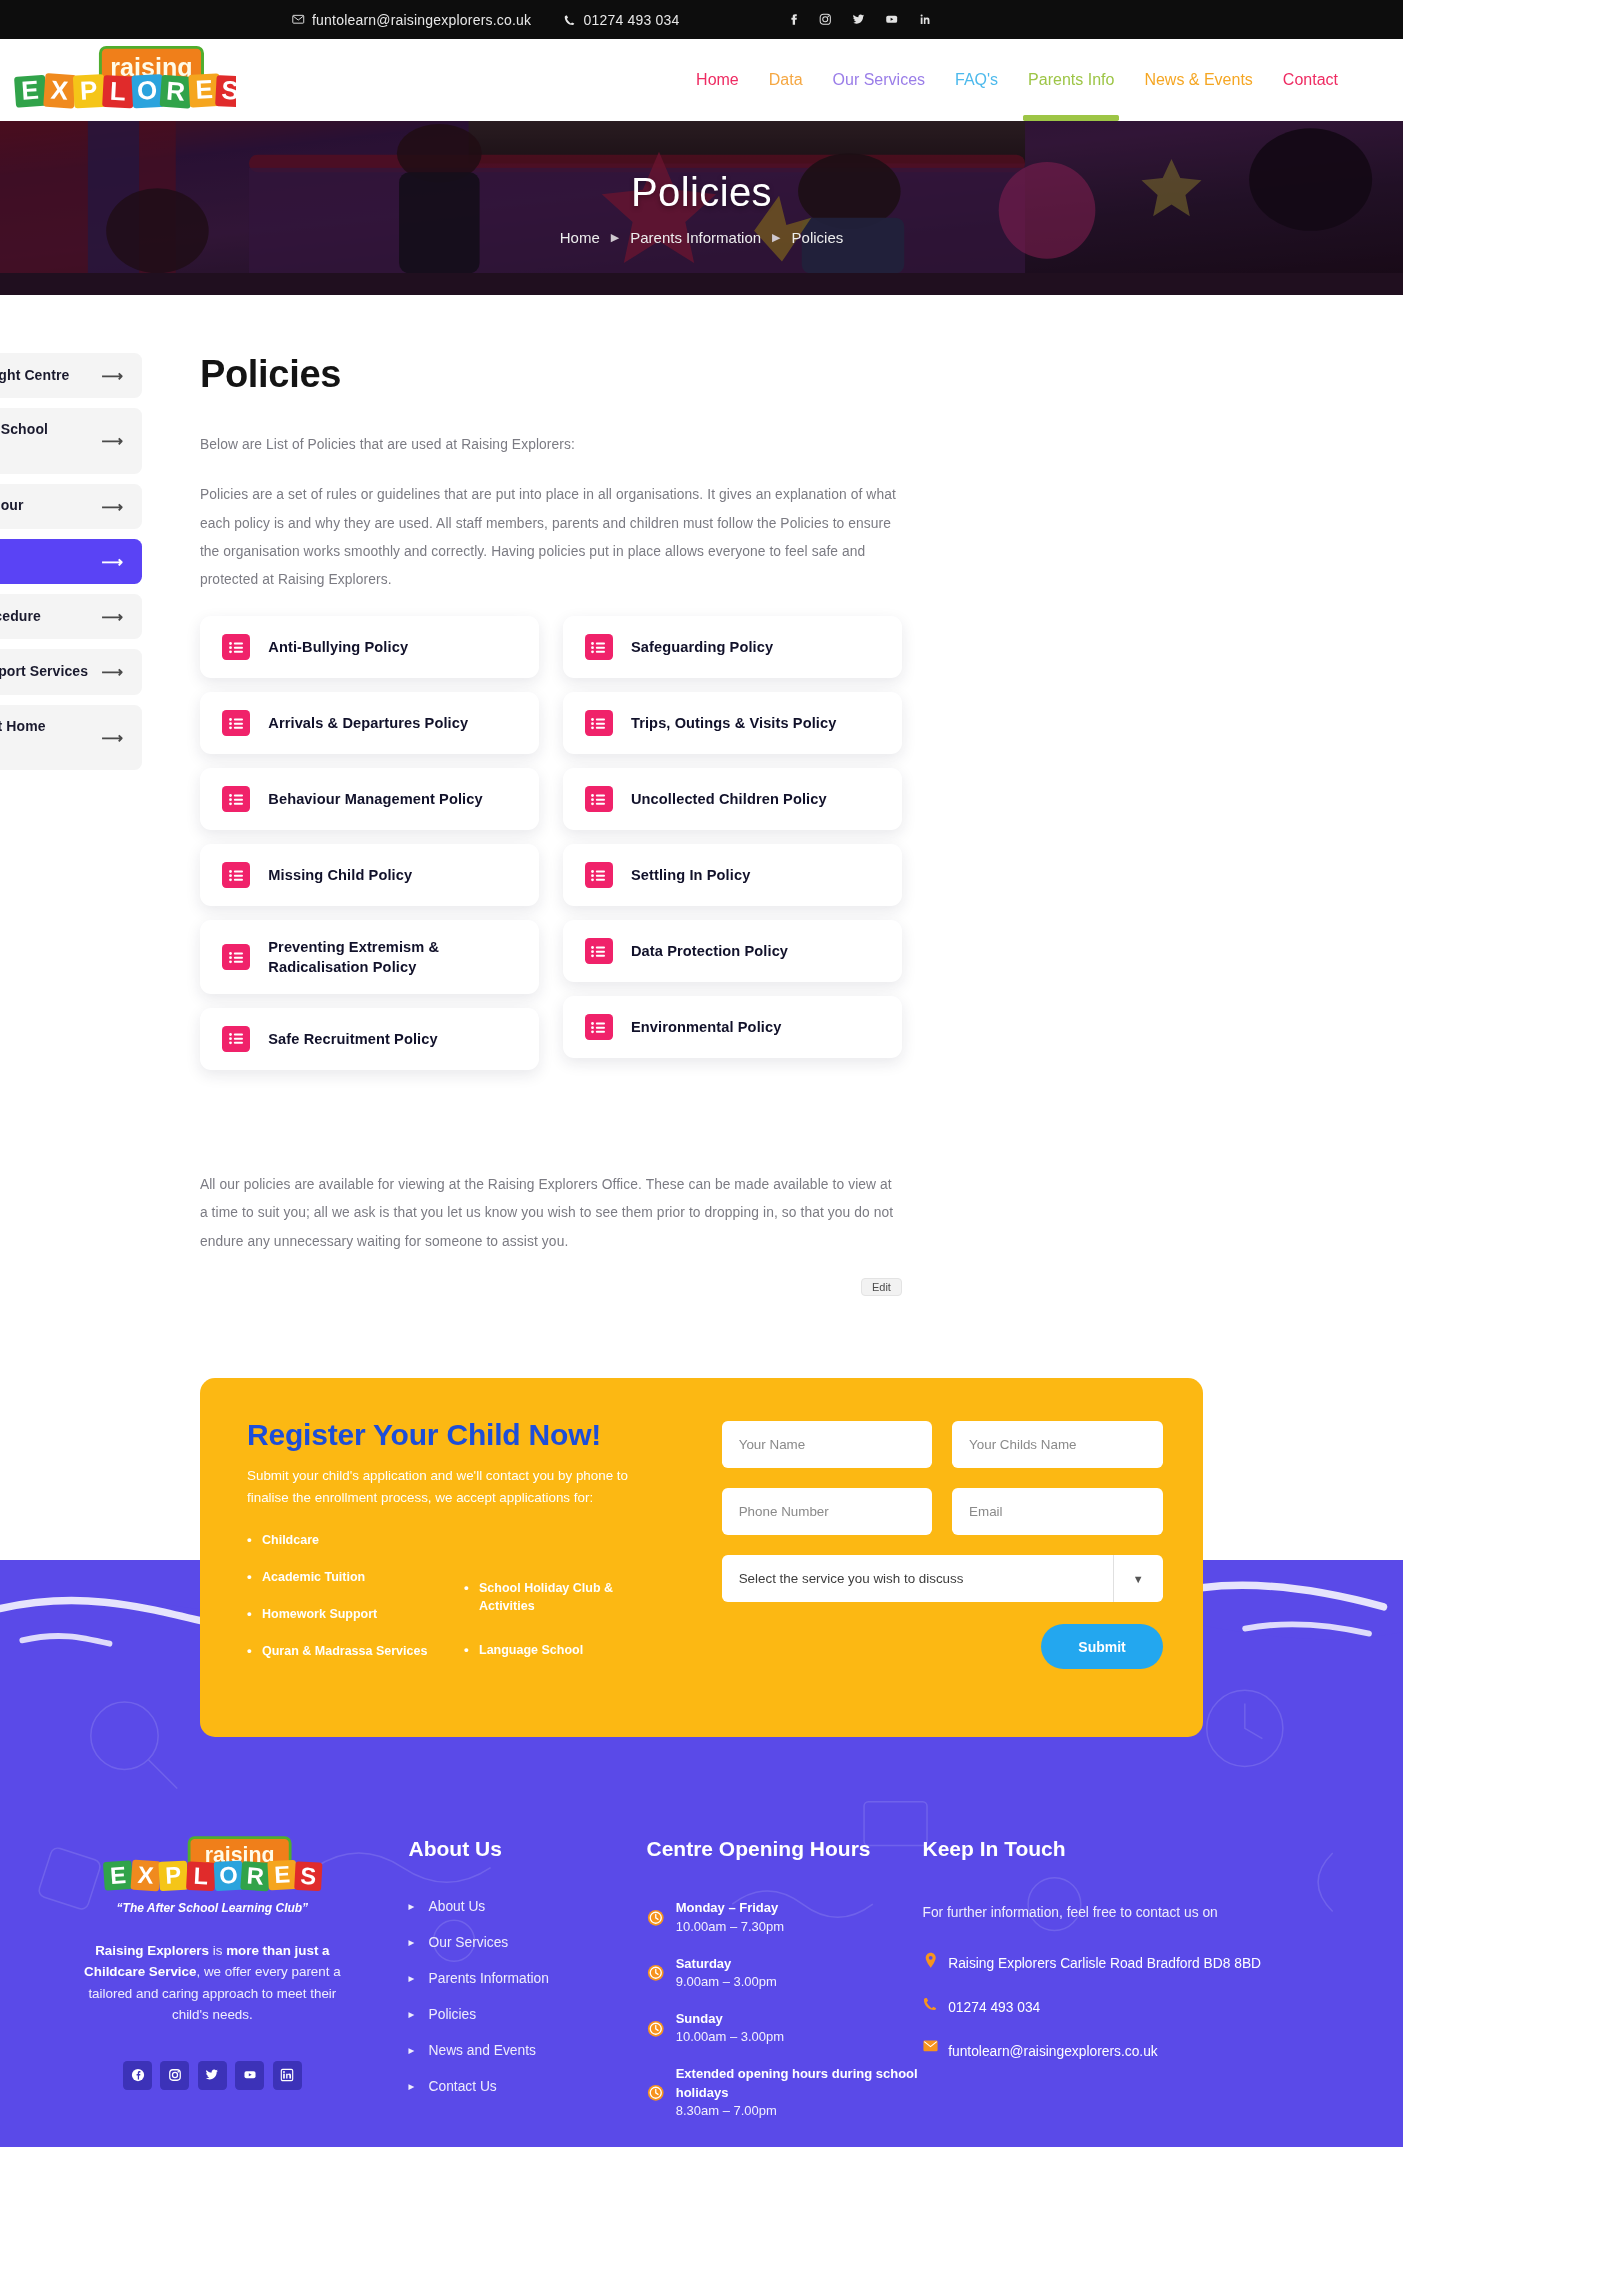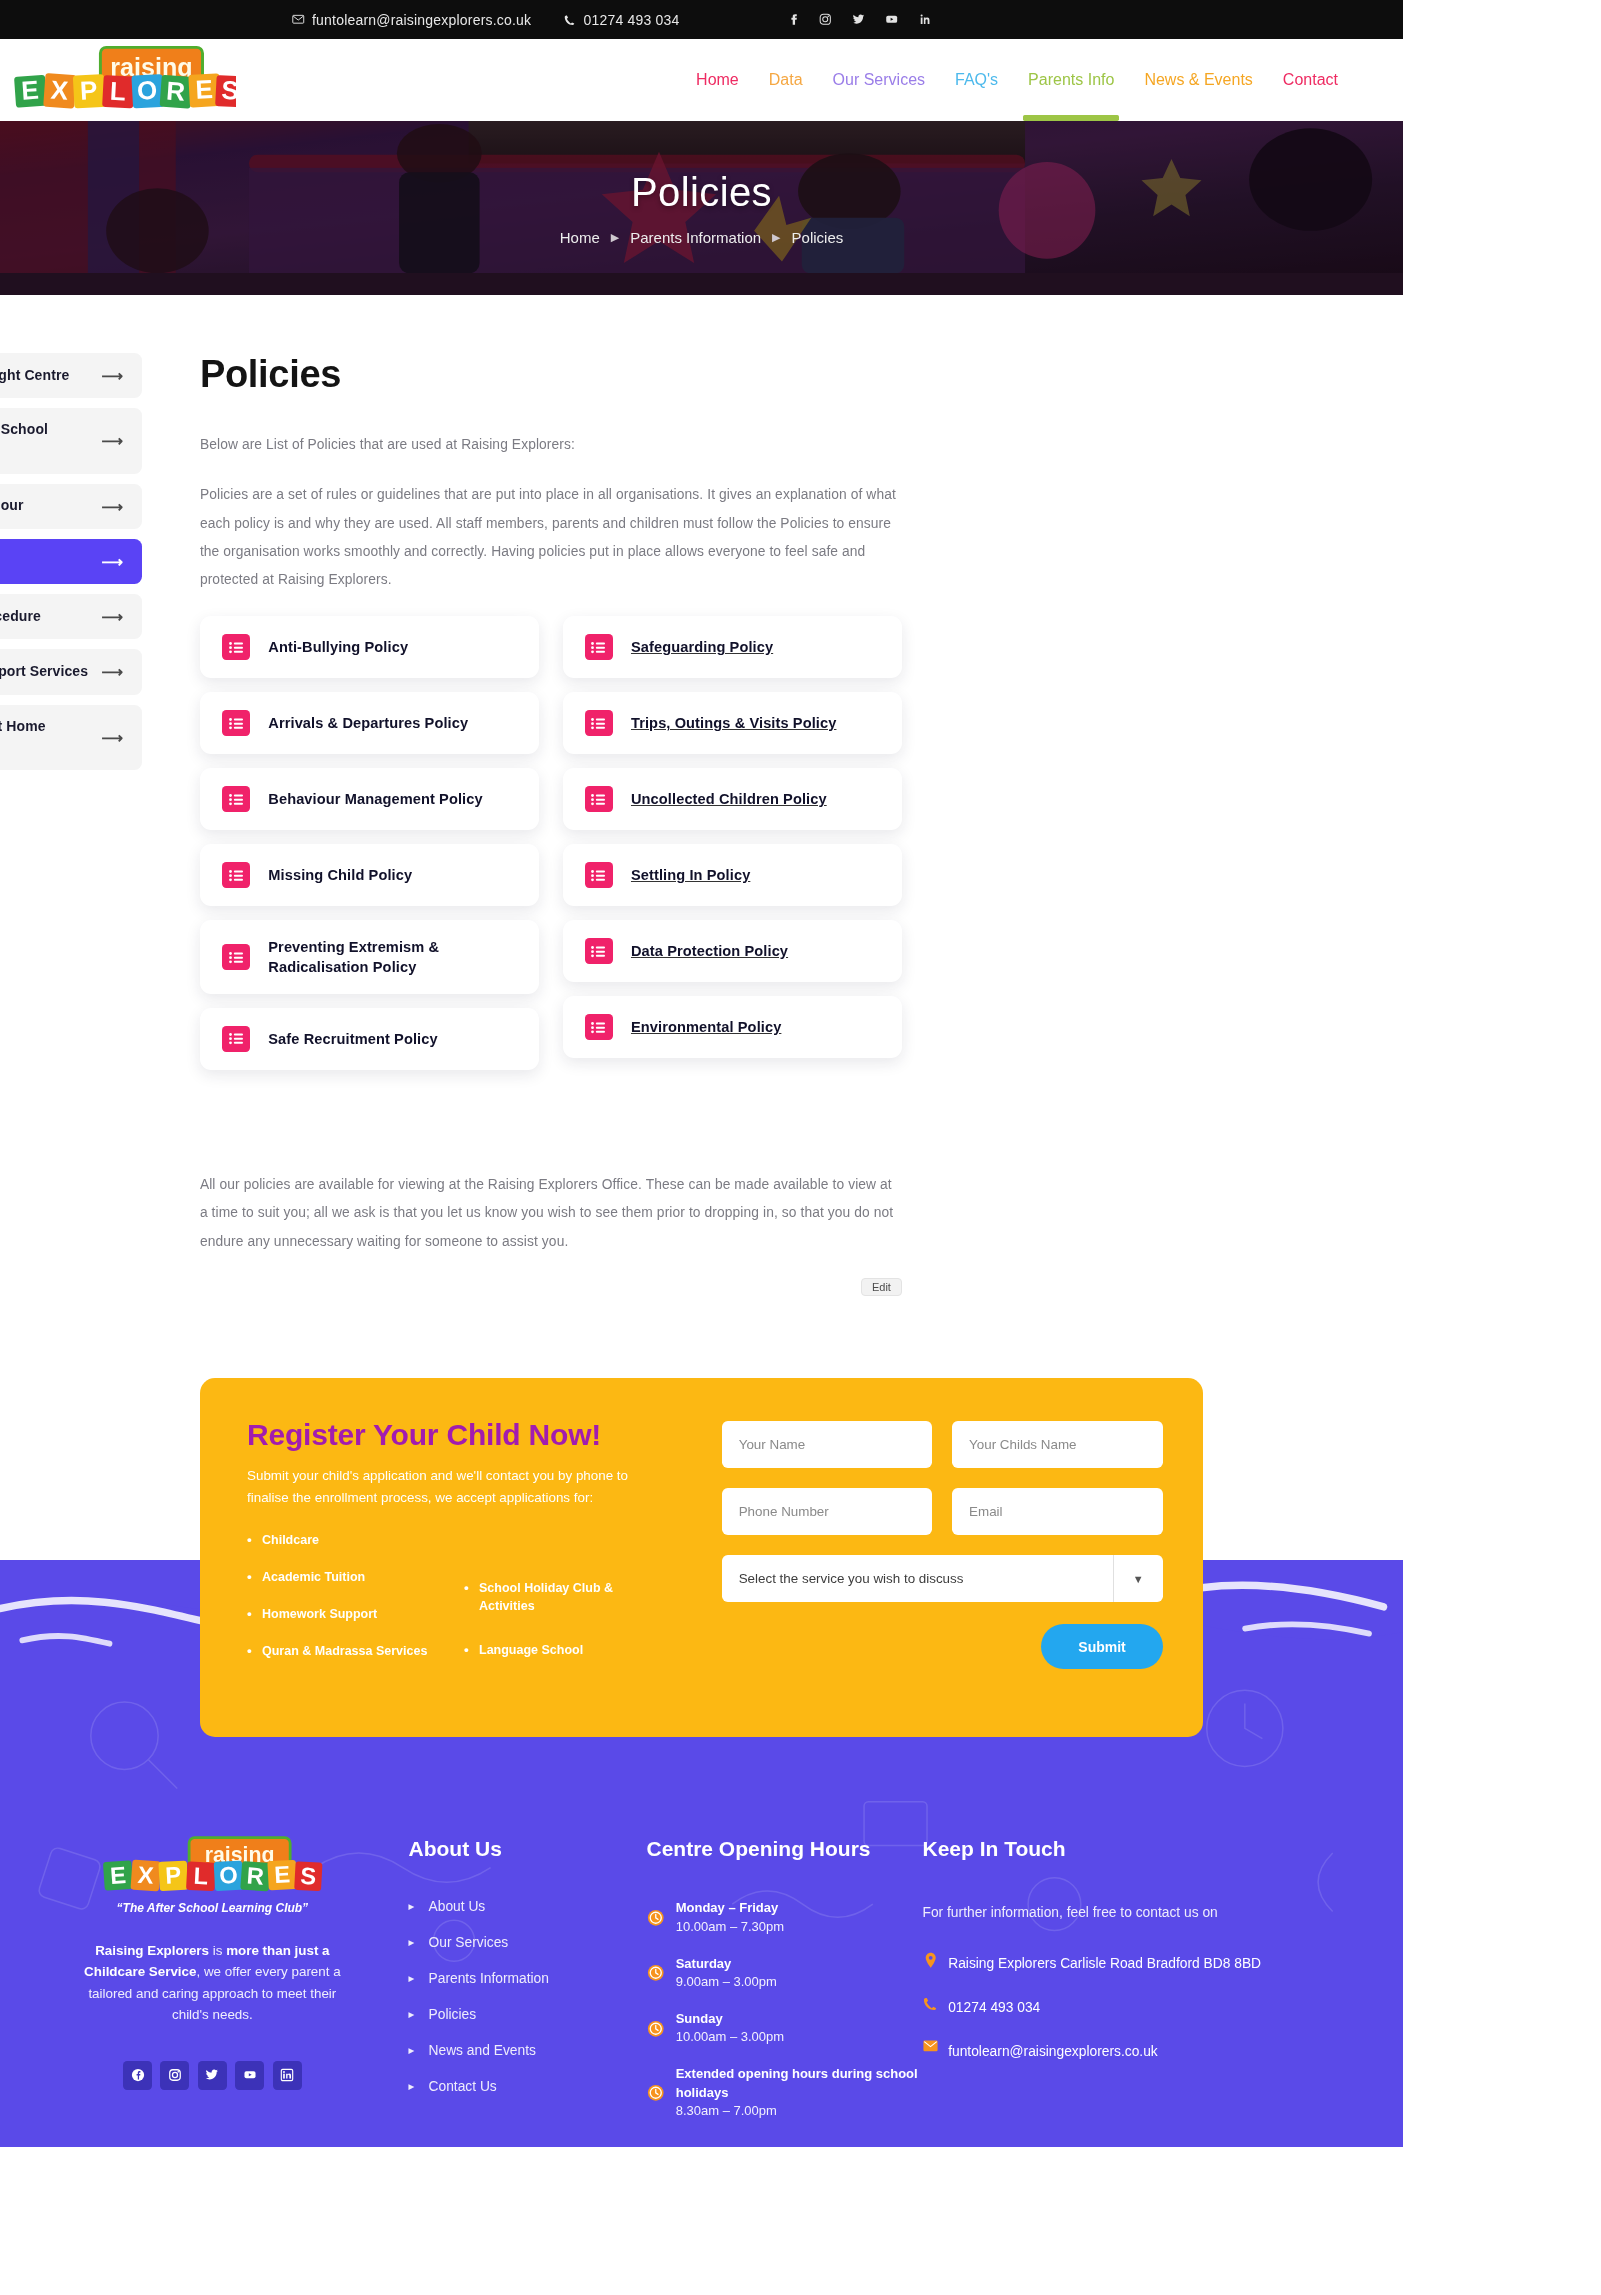--- a/index.html
+++ b/index.html
@@ -70,21 +70,21 @@
   .side-item.active { background: #5a43f5; color: #fff; }
   .side-arrow { font-size: 15px; color: #4a4a4a; margin-left: 11.7px; flex: none; }
   .side-item.active .side-arrow { color: #fff; }
 
   .content { flex: 1; padding-left: 50px; padding-right: 0; max-width: 752px; margin-left: 8.4px; }
   .page-heading { font-size: 38px; font-weight: 800; color: #141414; letter-spacing: -0.3px; margin-bottom: 35px; }
   .para { font-size: 13.8px; line-height: 2.05; color: #7b7b83; margin-bottom: 22px; letter-spacing: 0.1px; }
 
   .policy-grid { display: flex; gap: 0; margin-top: 20px; }
   .policy-col { width: 50%; padding-right: 11.7px; }
-  .policy-col.right { padding-right: 0; padding-left: 11.7px; text-decoration: underline; }
+  .policy-col.right { padding-right: 0; padding-left: 11.7px; }
   .policy-card {
     background: #fff; border-radius: 11px; box-shadow: 0 5px 15px rgba(30,30,60,.10);
     display: flex; align-items: center; gap: 18.4px; padding: 16.7px 22px;
     min-height: 62px; margin-bottom: 14px; cursor: pointer;
   }
   .pc-icon {
     width: 28px; height: 26px; flex: none; background: #f0226a; border-radius: 4.2px;
     display: flex; align-items: center; justify-content: center;
   }
   .pc-label { font-size: 14.6px; font-weight: 700; color: #11112a; line-height: 1.38; letter-spacing: 0.1px; }
@@ -96,21 +96,21 @@
     font-size: 11px; padding: 2px 10px; border-radius: 4px; cursor: pointer;
   }
 
   
   .cta-zone { position: relative; margin-top: 82px; }
   .cta-card {
     width: 1003px; margin: 0 auto; background: #fcb813; border-radius: 15px;
     padding: 40px 47px 52px 47px; display: flex; gap: 40px; position: relative; z-index: 3;
   }
   .cta-left { width: 435px; flex: none; }
-  .cta-title { font-size: 30px; font-weight: 800; color: #a21caf; letter-spacing: -0.2px; margin-bottom: 13.4px; }
+  .cta-title { font-size: 30px; font-weight: 800; color: #1d4ed8; letter-spacing: -0.2px; margin-bottom: 13.4px; }
   .cta-sub { font-size: 13.4px; color: #fff; line-height: 1.62; margin-bottom: 22px; max-width: 393px; }
   .cta-lists { display: flex; gap: 0; }
   .cta-lists ul { list-style: none; }
   .cta-lists ul.col1 { width: 217px; }
   .cta-lists ul li {
     font-size: 12.5px; font-weight: 700; color: #fff; line-height: 1.5;
     padding-left: 15px; position: relative; margin-bottom: 18.4px;
   }
   .cta-lists ul.col2 li { margin-bottom: 25px; }
   .cta-lists ul li::before {

